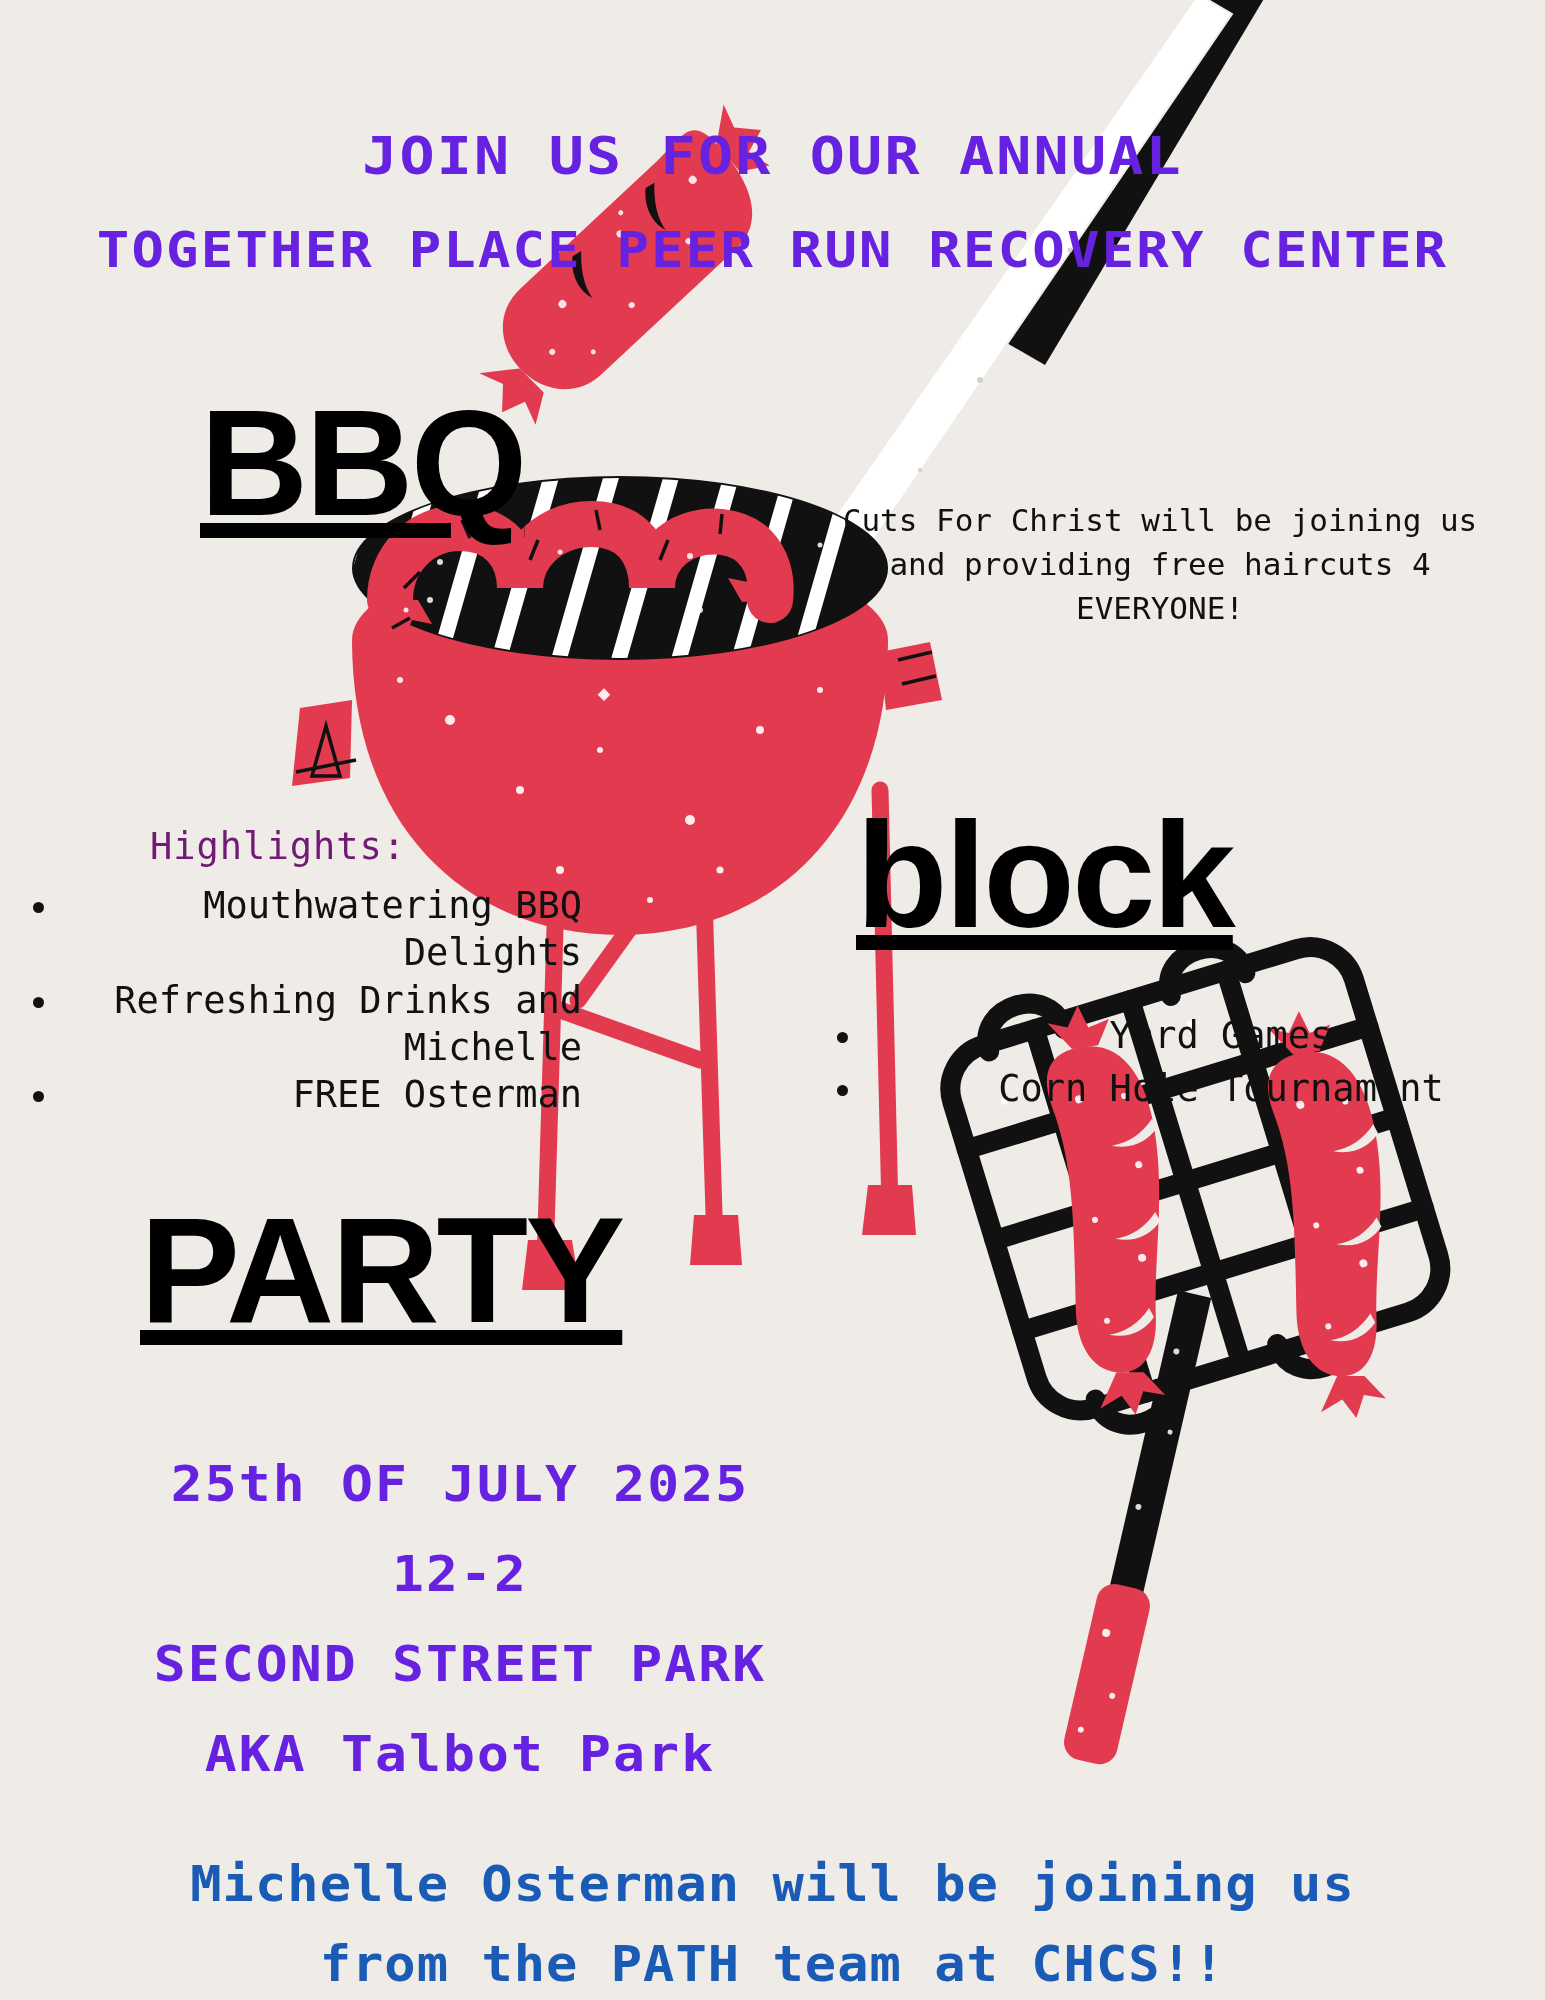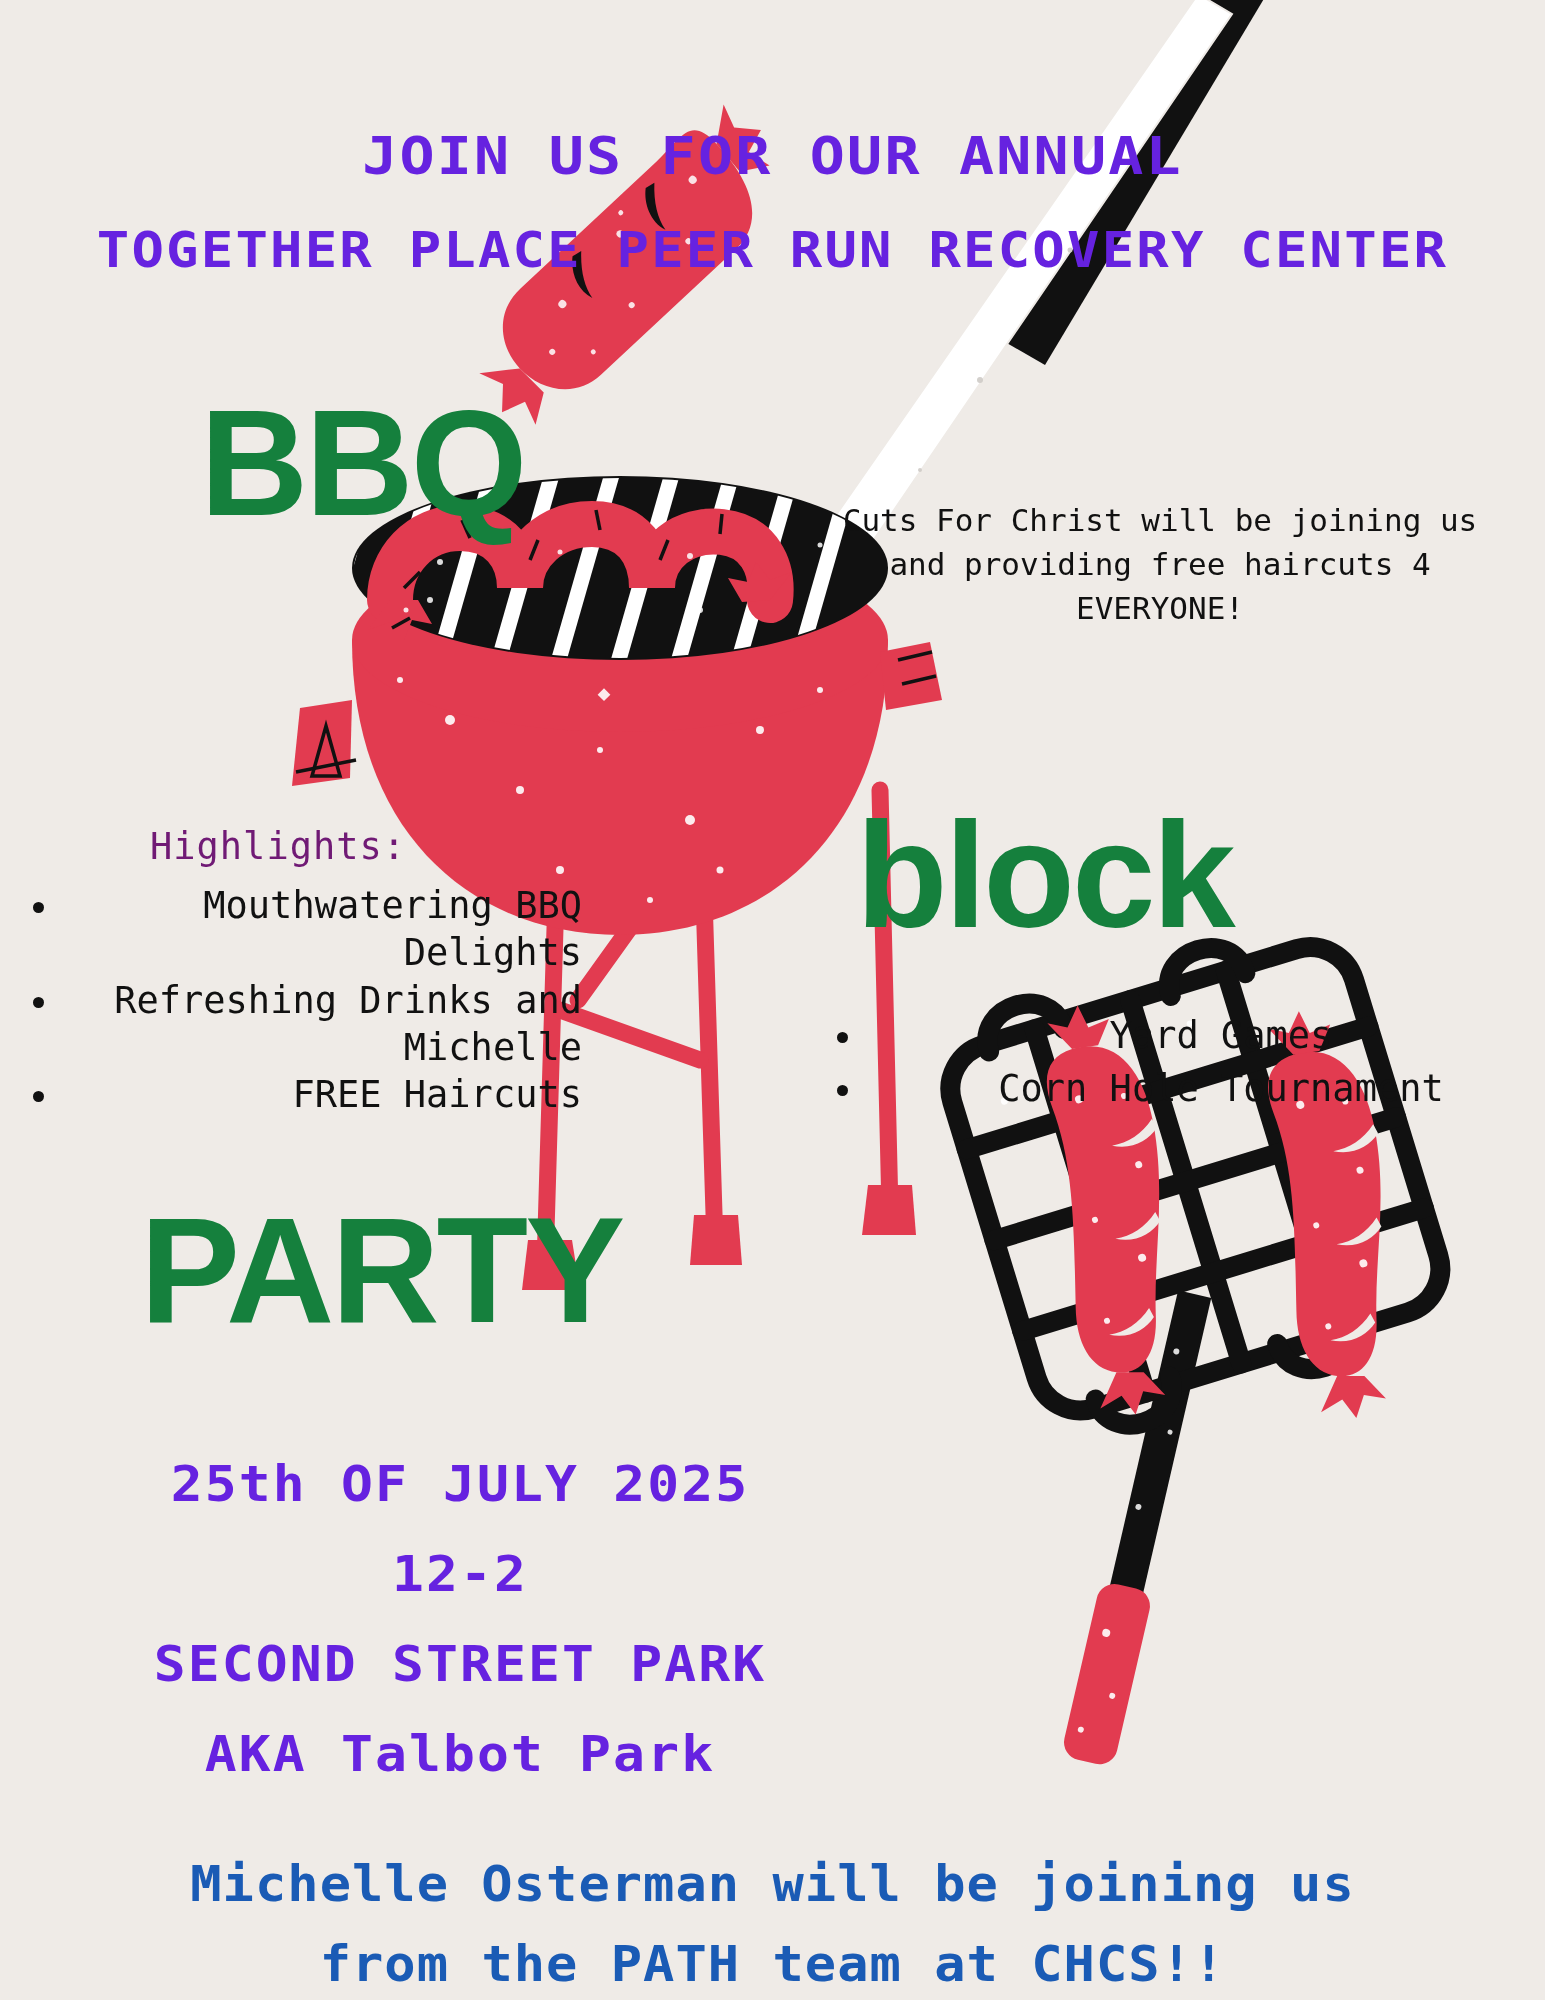--- a/index.html
+++ b/index.html
@@ -24,23 +24,24 @@
     letter-spacing:2px;
     white-space:nowrap;
   }
   #hdr1{top:126px;font-size:52px;transform:scaleX(1.12);}
   #hdr2{top:222px;font-size:49px;transform:scaleX(1.10);}
 
   .display{
     position:absolute;
     font-family:"Liberation Sans", sans-serif;
     font-weight:bold;
-    color:#15803d;
+    color:#000000;
     letter-spacing:-3px;
     line-height:1;
+    text-decoration:underline;
   }
   #bbq{left:200px;top:388px;font-size:150px;}
   #block{left:856px;top:800px;font-size:150px;}
   #party{left:140px;top:1195px;font-size:150px;}
 
   .para{
     position:absolute;
     font-family:"DejaVu Sans Mono", monospace;
     color:#111;
     text-align:center;
@@ -350,21 +351,21 @@
   <div class="hdr" id="hdr2">TOGETHER PLACE PEER RUN RECOVERY CENTER</div>
 
   <div class="display" id="bbq">BBQ</div>
 
   <div class="para" id="cuts">Cuts For Christ will be joining us and providing free haircuts 4 EVERYONE!</div>
 
   <div id="hl-title">Highlights:</div>
   <ul id="hl-list">
     <li>Mouthwatering BBQ Delights</li>
     <li>Refreshing Drinks and Michelle</li>
-    <li>FREE Haircuts</li>
+    <li>FREE Osterman</li>
   </ul>
 
   <div class="display" id="block">block</div>
 
   <ul id="right-list">
     <li>Yard Games</li>
     <li>Corn Hole Tournament</li>
   </ul>
 
   <div class="display" id="party">PARTY</div>

